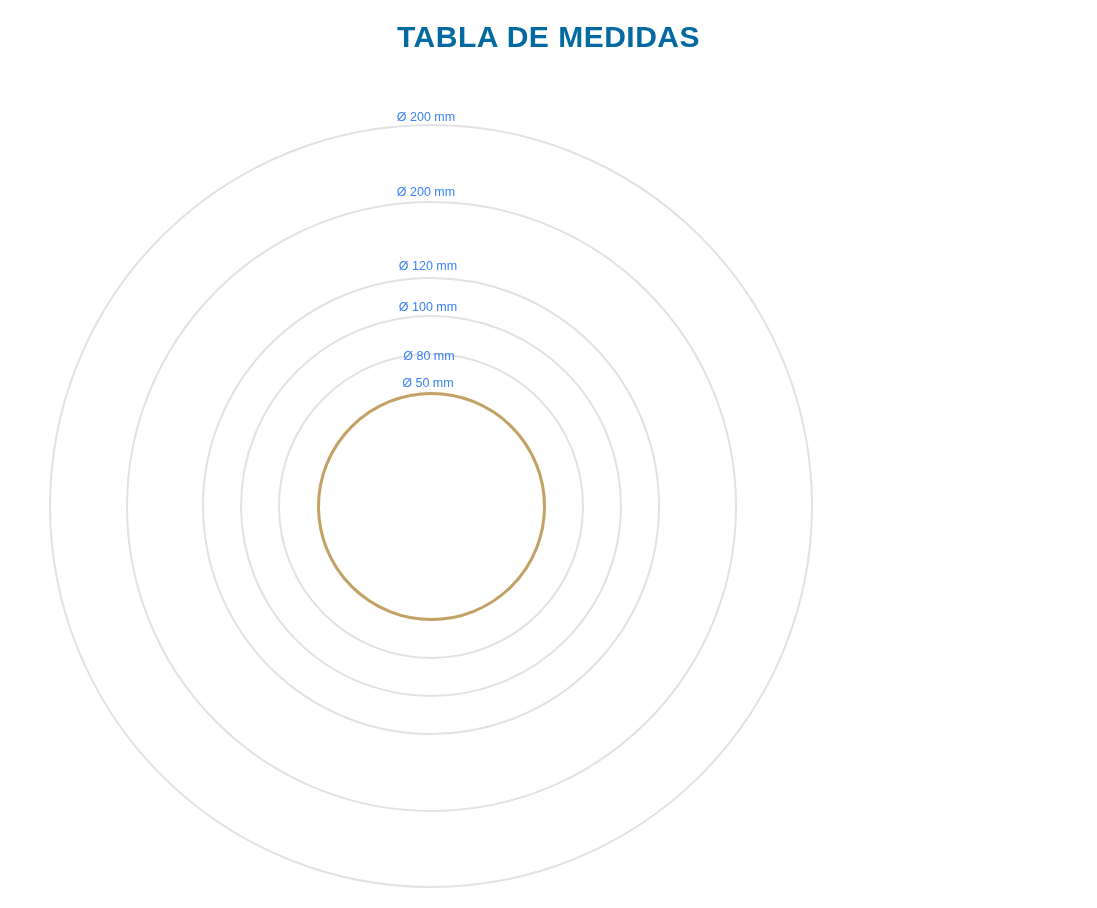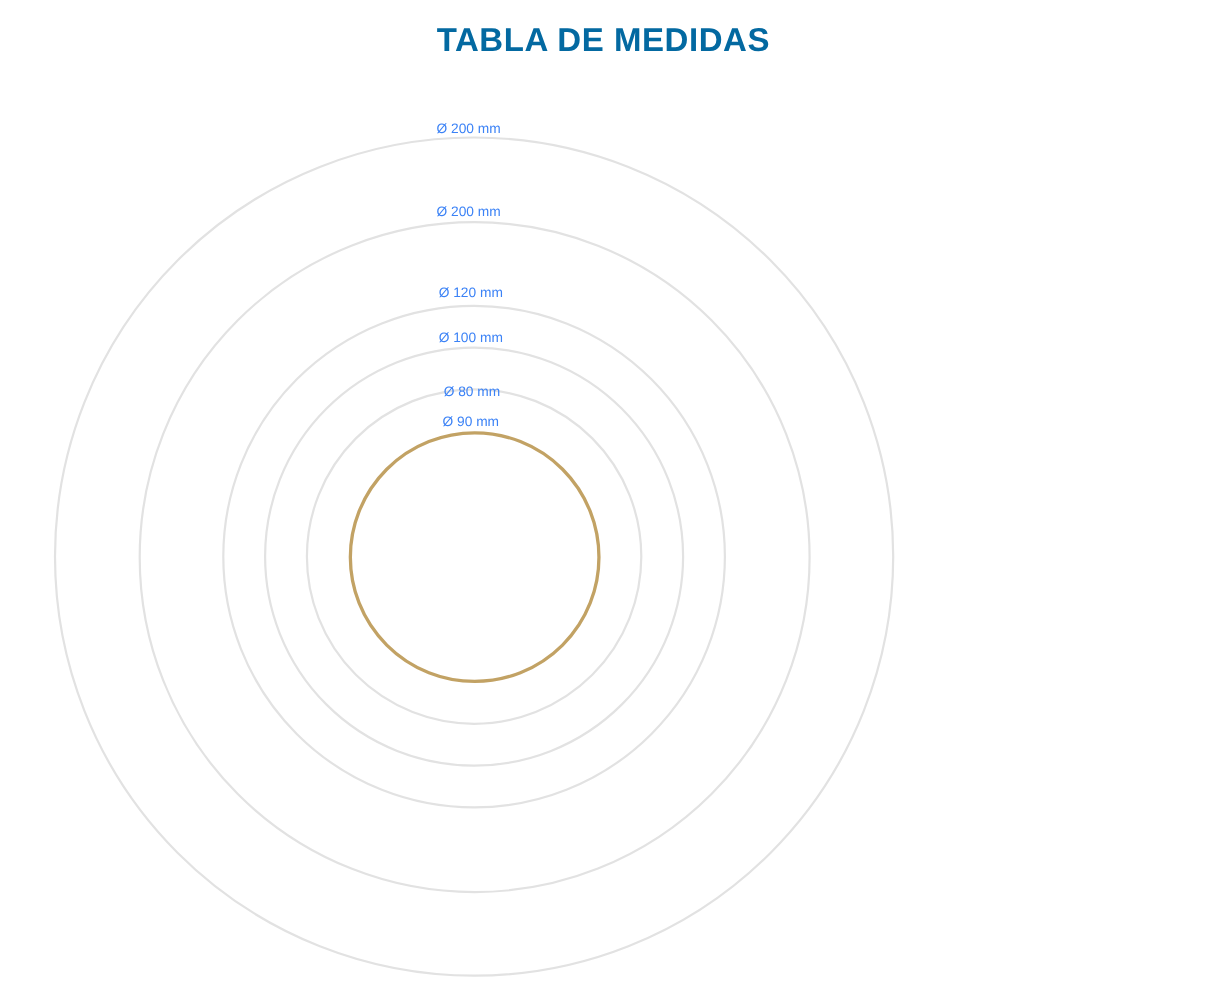--- a/index.html
+++ b/index.html
@@ -86,17 +86,17 @@
       <div class="ring-label" style="left: 426px; top: 124px;">Ø 200 mm</div>
       <div class="ring" style="width: 611px; height: 611px; left: 125.5px; top: 200.5px; border-width: 2px; border-color: rgb(226, 226, 226);"></div>
       <div class="ring-label" style="left: 426px; top: 199px;">Ø 200 mm</div>
       <div class="ring" style="width: 458px; height: 458px; left: 202px; top: 277px; border-width: 2px; border-color: rgb(226, 226, 226);"></div>
       <div class="ring-label" style="left: 428px; top: 273px;">Ø 120 mm</div>
       <div class="ring" style="width: 382px; height: 382px; left: 240px; top: 315px; border-width: 2px; border-color: rgb(226, 226, 226);"></div>
       <div class="ring-label" style="left: 428px; top: 314px;">Ø 100 mm</div>
       <div class="ring" style="width: 306px; height: 306px; left: 278px; top: 353px; border-width: 2px; border-color: rgb(226, 226, 226);"></div>
       <div class="ring-label" style="left: 429px; top: 351px; margin-top: 12px;">Ø 80 mm</div>
       <div class="ring" style="width: 229px; height: 229px; left: 316.5px; top: 391.5px; border-width: 3px; border-color: rgb(194, 162, 100);"></div>
-      <div class="ring-label" style="left: 428px; top: 390px;">Ø 90 mm</div>
+      <div class="ring-label" style="left: 428px; top: 390px;">Ø 50 mm</div>
     </div>
 
 
 </div>
 
 </body></html>

